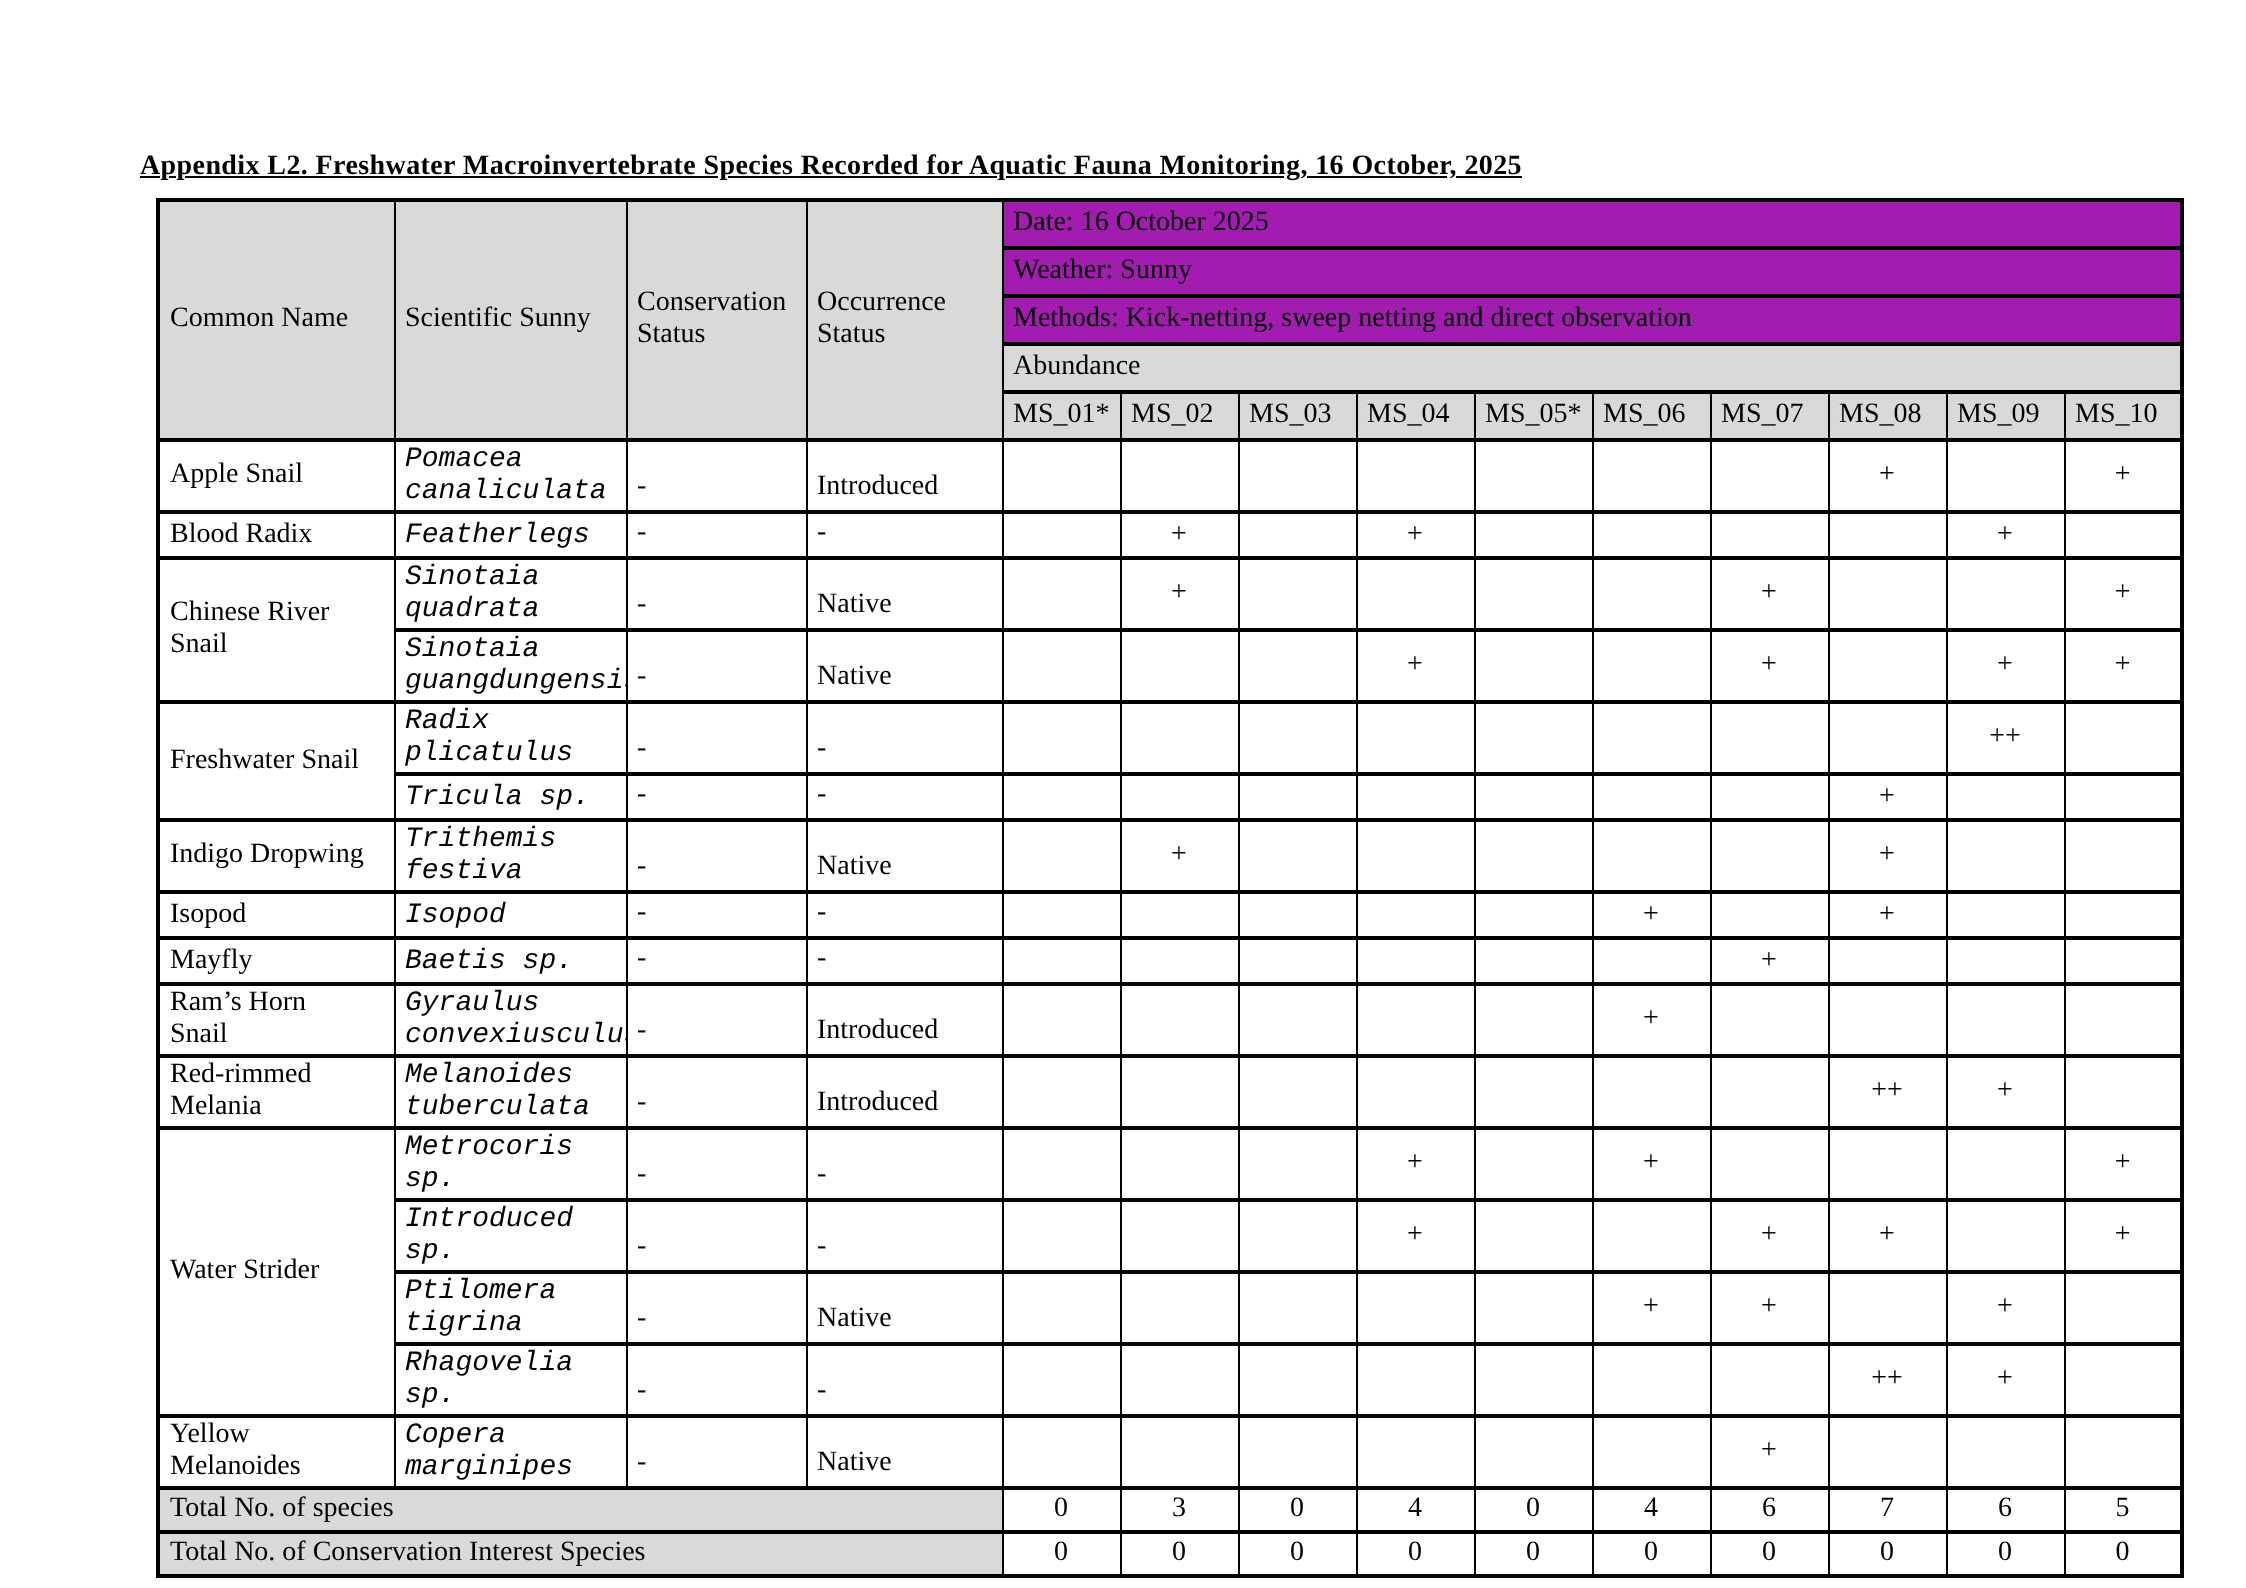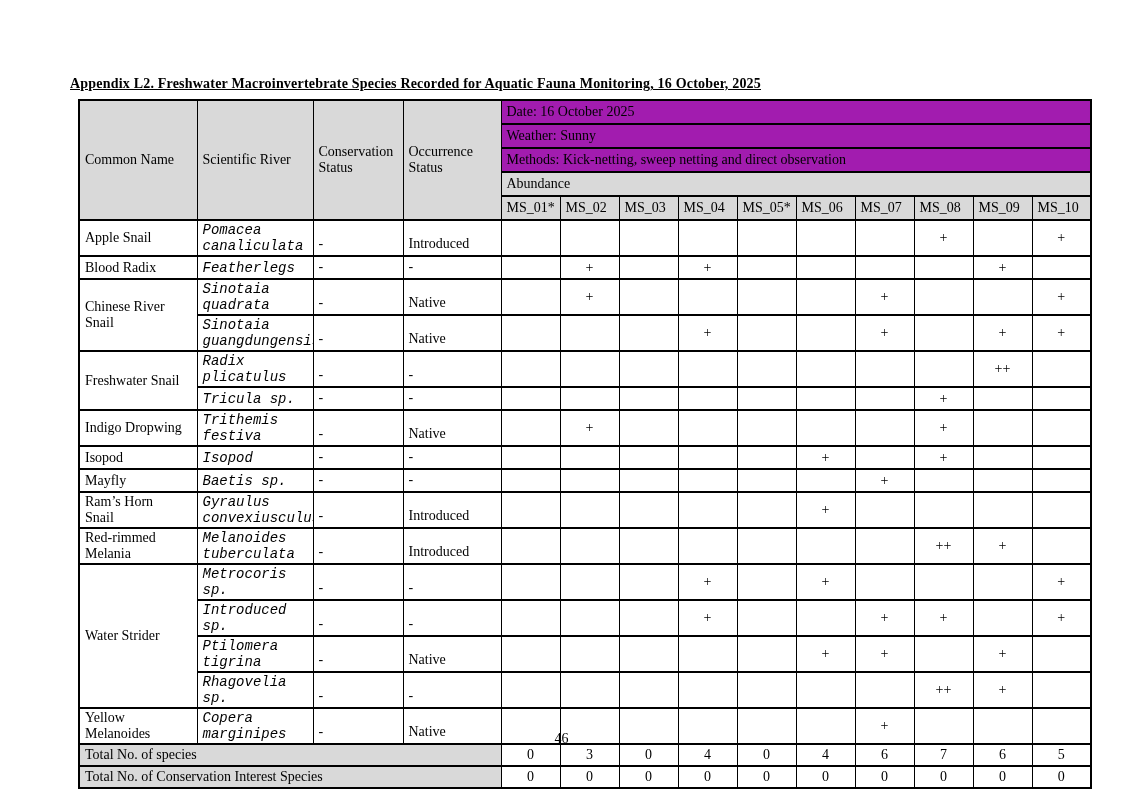--- a/index.html
+++ b/index.html
@@ -76,21 +76,21 @@
           <col style="width:59px">
         <col style="width:59px">
           <col style="width:59px">
           <col style="width:59px">
           <col style="width:59px">
           <col style="width:59px">
       </colgroup>
       <tbody>
           <tr class="hdr-row">
             <td class="fill-gray pre" rowspan="5">Common Name</td>
-            <td class="fill-gray pre" rowspan="5">Scientific River</td>
+            <td class="fill-gray pre" rowspan="5">Scientific Sunny</td>
             <td class="fill-gray pre" rowspan="5">Conservation
 Status</td>
             <td class="fill-gray pre" rowspan="5">Occurrence
 Status</td>
             <td class="fill-light" colspan="10">Date: 16 October 2025</td>
           </tr>
           <tr class="hdr-row">
             <td class="fill-light" colspan="10">Weather: Sunny</td>
           </tr>
           <tr class="hdr-row">
@@ -395,14 +395,13 @@
             <td class="ctr">0</td>
             <td class="ctr">0</td>
             <td class="ctr">0</td>
             <td class="ctr">0</td>
             <td class="ctr">0</td>
             <td class="ctr">0</td>
           </tr>
         </tbody>
     </table>
   </div>
-  <div class="page-number">46</div>
 </div>
 
 </body></html>

